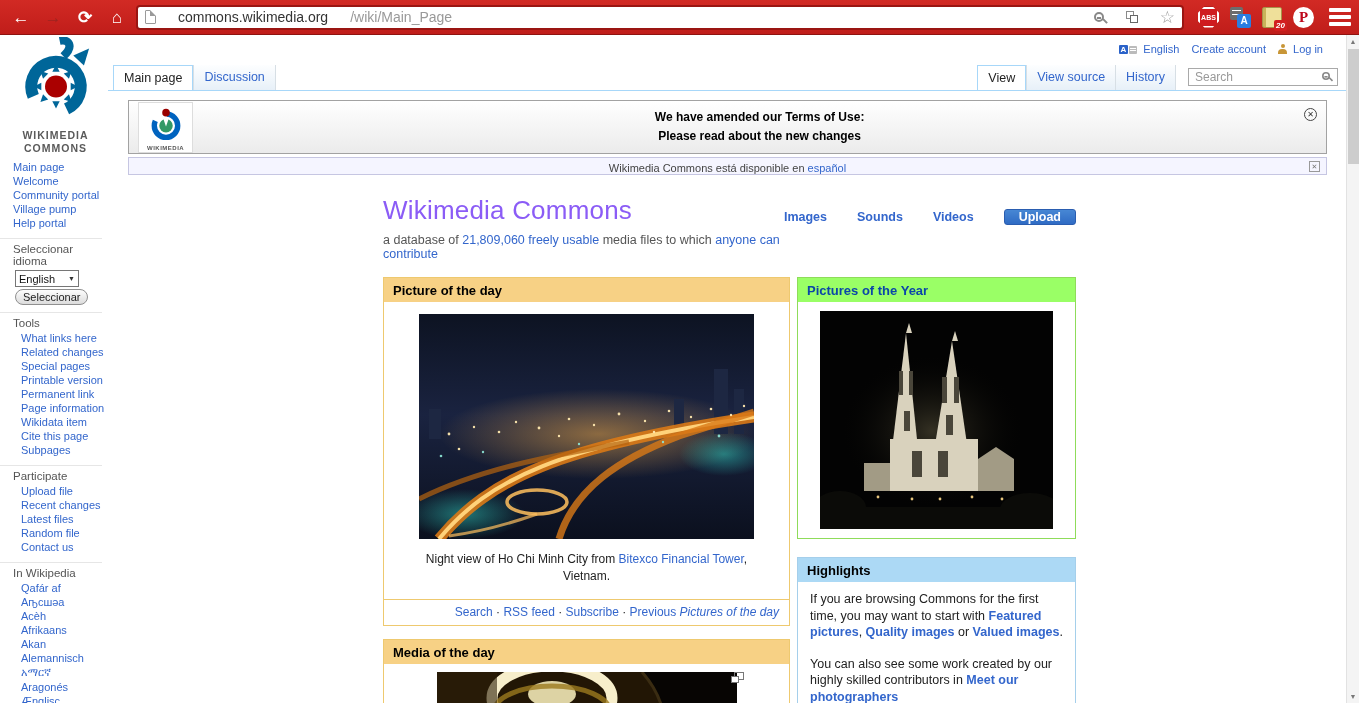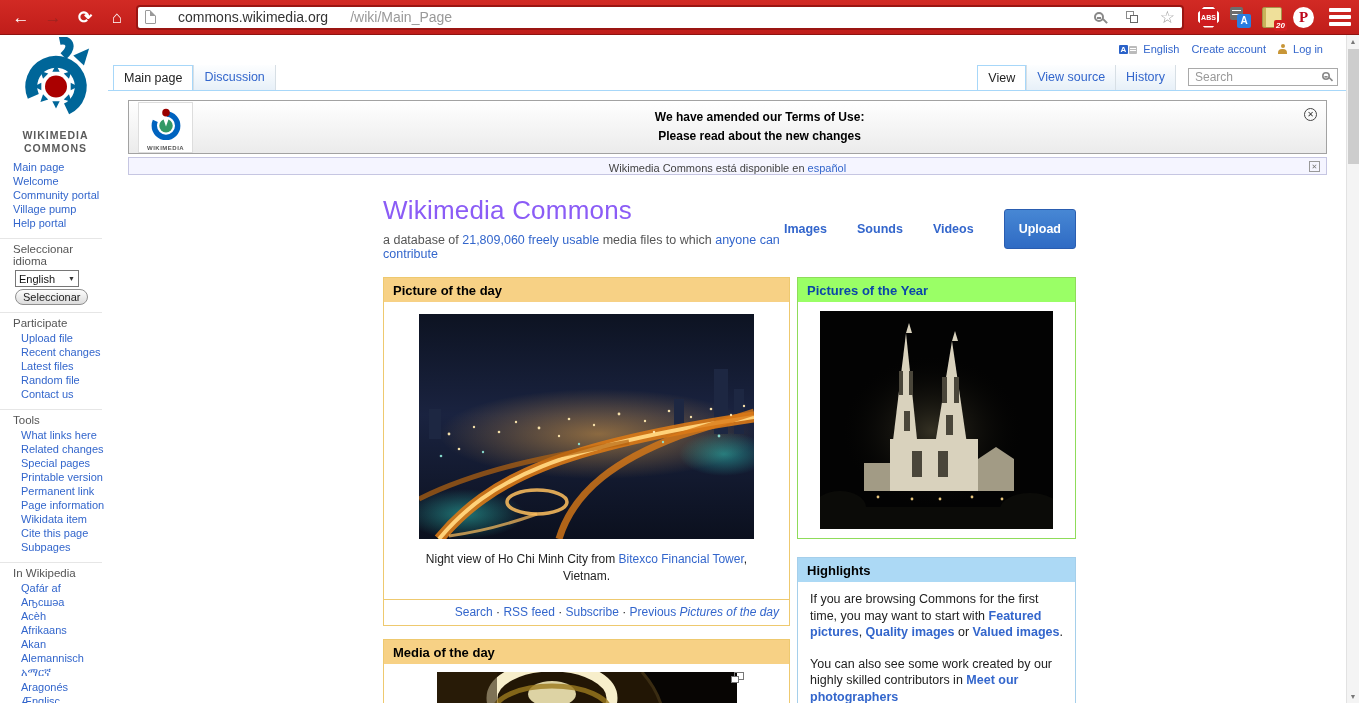--- a/index.html
+++ b/index.html
@@ -83,21 +83,21 @@
   .circle-x { position:absolute; right:9px; top:7px; width:13px; height:13px; border:1px solid #444; border-radius:50%; font-size:8px; line-height:11px; text-align:center; color:#333; cursor:pointer; }
   .banner2 { margin:3px 19px 0 20px; border:1px solid #c6c6e2; background:#f5f5ff; height:18px; font-size:11px; color:#444; display:flex; align-items:flex-end; justify-content:center; position:relative; }
   .sq-x { position:absolute; right:6px; top:3px; width:11px; height:11px; border:1px solid #999; font-size:7px; line-height:9px; text-align:center; color:#777; cursor:pointer; }
 
   .main-body { margin:20px 0 0 275px; width:693px; }
   .head-row { display:flex; justify-content:space-between; align-items:flex-start; }
   .page-title { font-size:26px; font-weight:normal; color:#8b5cf6; letter-spacing:0.2px; }
   .tagline { margin-top:7px; font-size:12.5px; color:#555; }
   .head-nav { display:flex; align-items:center; gap:30px; margin-top:14px; }
   .head-nav .link { font-weight:bold; font-size:12.5px; }
-  .upload-btn { background:linear-gradient(#4787d4,#2f6bc4); border:1px solid #2a5db0; color:#fff; font-weight:bold; font-size:12.5px; padding:12px 14px; border-radius:3px; cursor:pointer; }
+  .upload-btn { background:linear-gradient(#4787d4,#2f6bc4); border:1px solid #2a5db0; color:#fff; font-weight:bold; font-size:12.5px; padding:0 14px; border-radius:3px; cursor:pointer; }
 
   .columns { display:flex; gap:7px; margin-top:16px; align-items:flex-start; }
   .col-left { width:407px; }
   .col-right { width:279px; }
   .box { border:1px solid #eec96f; background:#fff; }
   .box + .box { margin-top:13px; }
   .box-header { padding:5px 9px 4px; font-size:13px; font-weight:bold; color:#000; }
   .box.potd .box-header, .box.motd .box-header { background:#f7d185; }
   .box.poty { border-color:#8fdc5a; }
   .box.poty .box-header { background:#9aff66; color:#0b46a8; cursor:pointer; }
@@ -233,38 +233,38 @@
     </div>
     <div class="sb-sec">
       <div class="sb-label">Seleccionar idioma</div>
       <div class="sb-select">
         <span>English</span>
         <span class="arr">▼</span>
       </div>
       <button class="sb-btn">Seleccionar</button>
     </div>
     <div class="sb-sec indent">
-      <div class="sb-label">Participate</div>
-      <span class="sb-link">Upload file</span>
-      <span class="sb-link">Recent changes</span>
-      <span class="sb-link">Latest files</span>
-      <span class="sb-link">Random file</span>
-      <span class="sb-link">Contact us</span>
-    </div>
-    <div class="sb-sec indent">
       <div class="sb-label">Tools</div>
       <span class="sb-link">What links here</span>
       <span class="sb-link">Related changes</span>
       <span class="sb-link">Special pages</span>
       <span class="sb-link">Printable version</span>
       <span class="sb-link">Permanent link</span>
       <span class="sb-link">Page information</span>
       <span class="sb-link">Wikidata item</span>
       <span class="sb-link">Cite this page</span>
       <span class="sb-link">Subpages</span>
+    </div>
+    <div class="sb-sec indent">
+      <div class="sb-label">Participate</div>
+      <span class="sb-link">Upload file</span>
+      <span class="sb-link">Recent changes</span>
+      <span class="sb-link">Latest files</span>
+      <span class="sb-link">Random file</span>
+      <span class="sb-link">Contact us</span>
     </div>
     <div class="sb-sec indent">
       <div class="sb-label">In Wikipedia</div>
       <span class="sb-link">Qafár af</span>
       <span class="sb-link">Аҧсшәа</span>
       <span class="sb-link">Acèh</span>
       <span class="sb-link">Afrikaans</span>
       <span class="sb-link">Akan</span>
       <span class="sb-link">Alemannisch</span>
       <span class="sb-link">አማርኛ</span>

